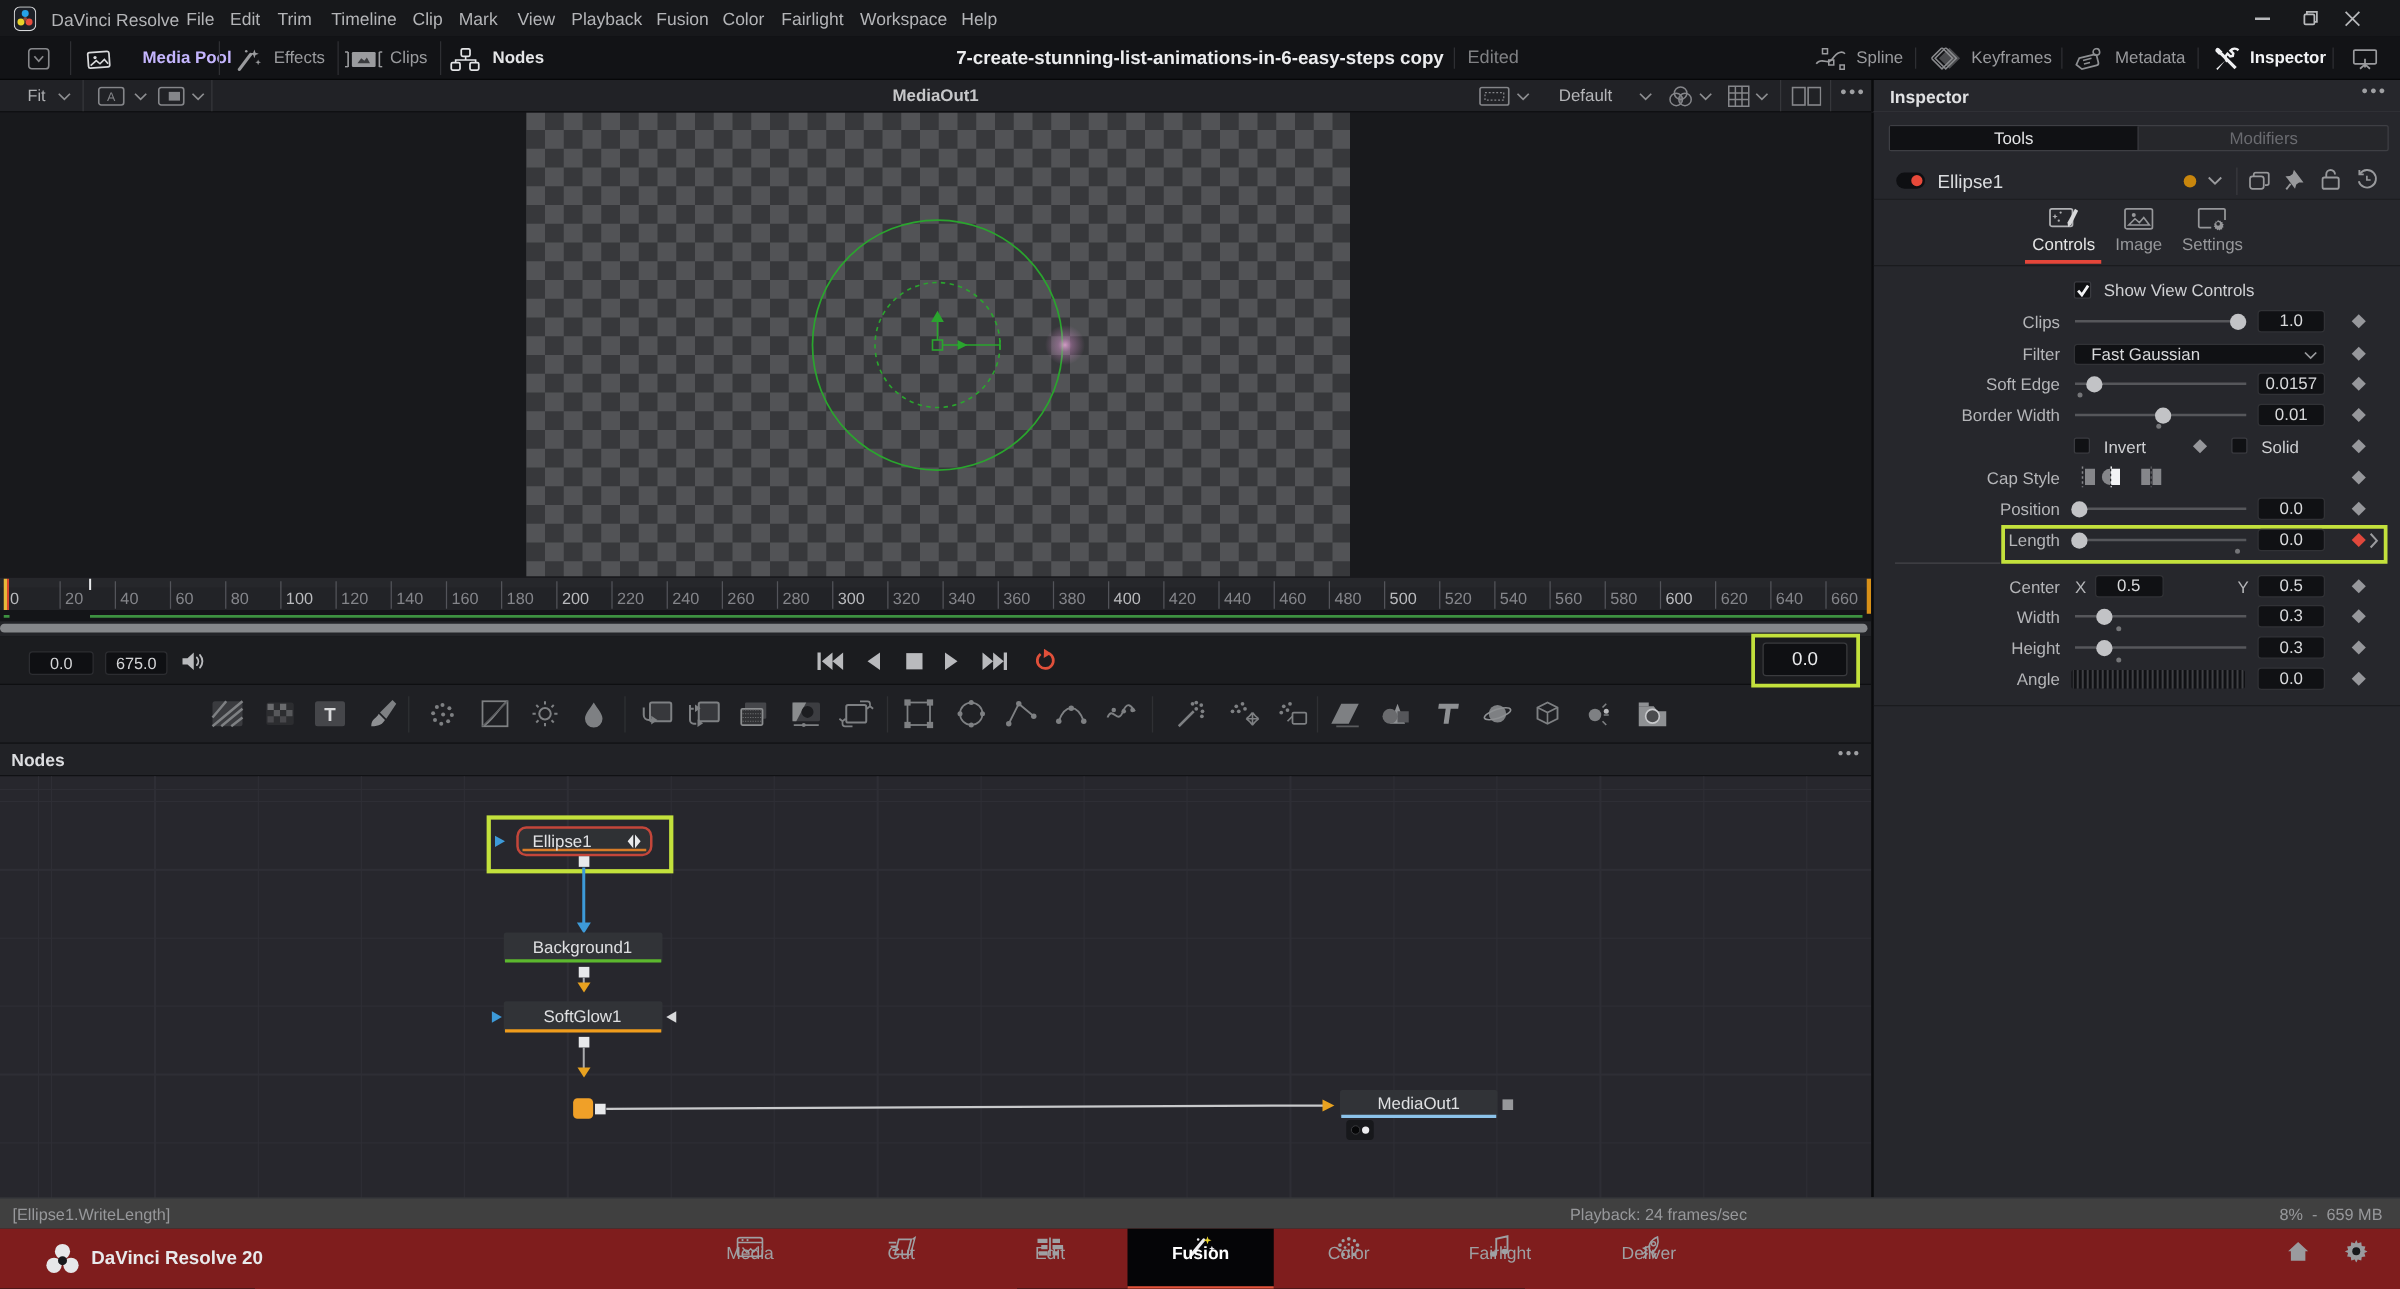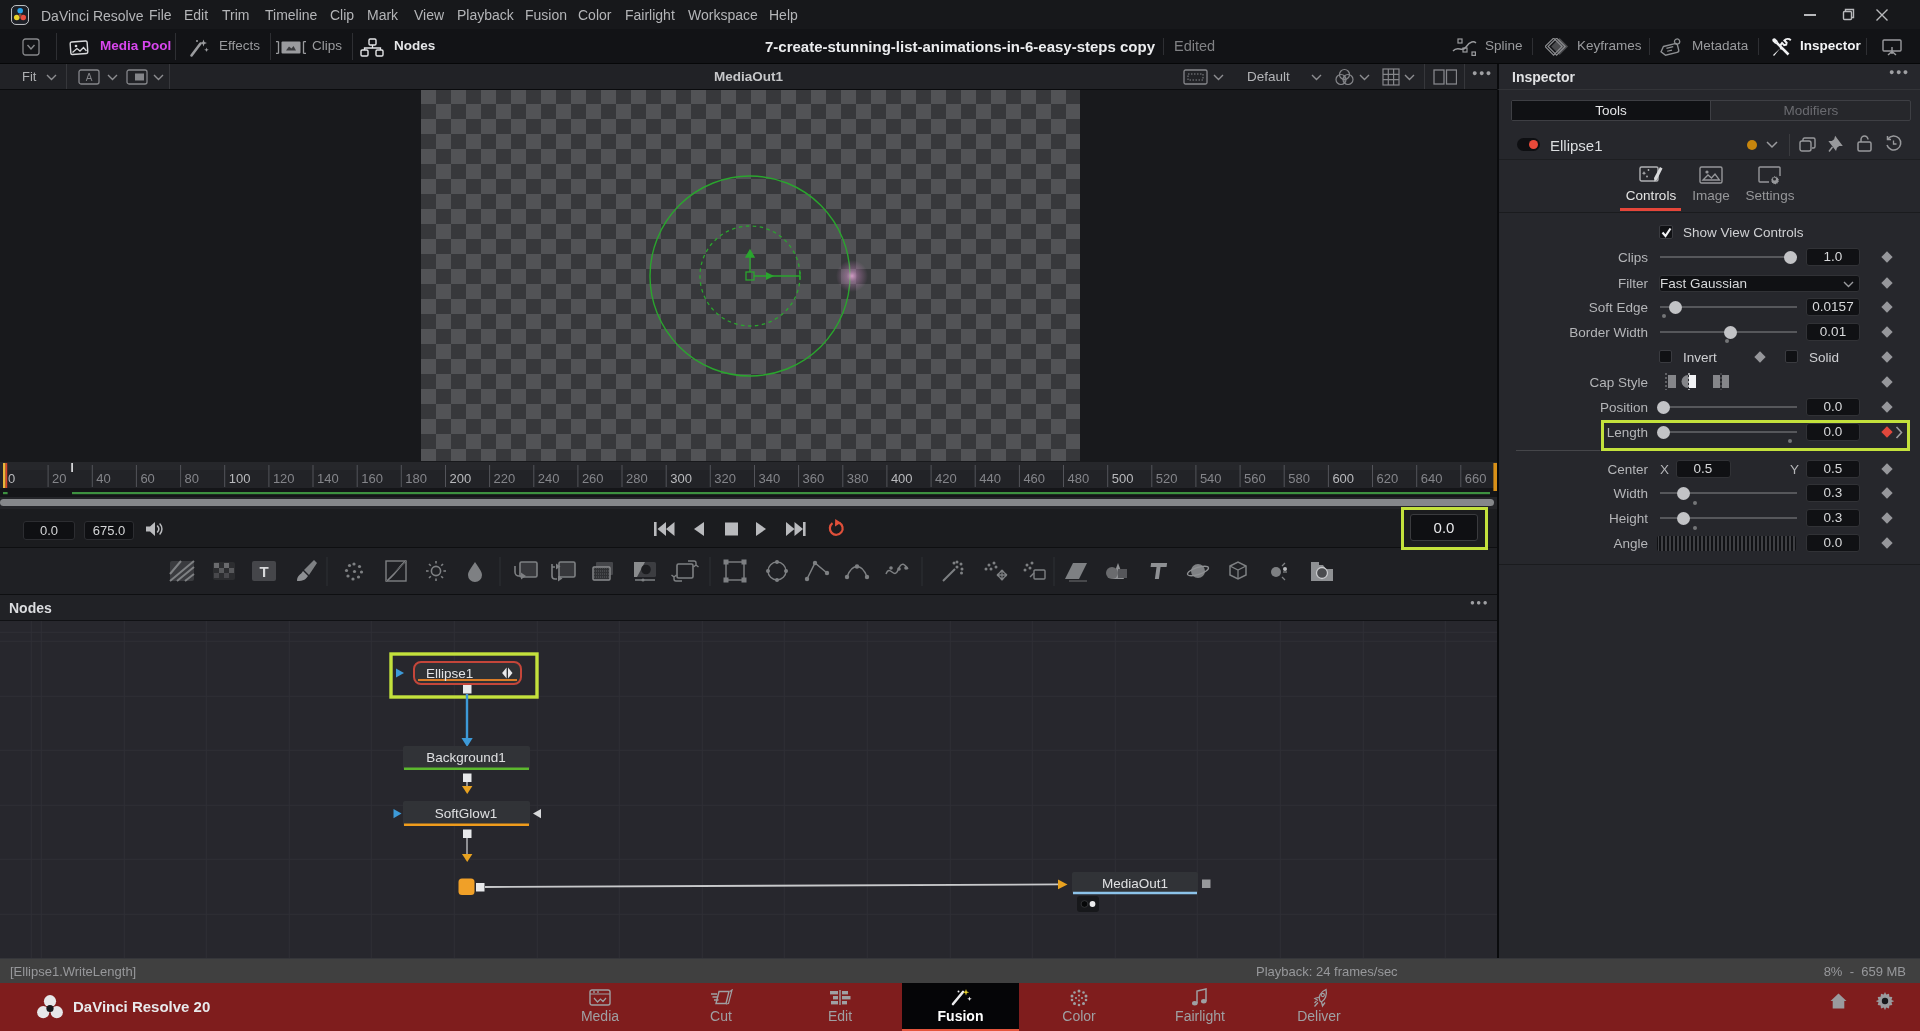--- a/index.html
+++ b/index.html
@@ -52,21 +52,21 @@
   repeating-linear-gradient(to right, #2e2e35 0 1px, transparent 1px 82.6px),
   repeating-linear-gradient(to bottom, #2e2e35 0 1px, transparent 1px 54.6px);
  background-position: 40.8px 19.8px; }
 
 
 #statusrow { left:0; top:958px; width:1920px; height:25px; background:#404040; border-top:1px solid #35363a; color:#97989b; font-size:13px; }
 
 
 #navbar { left:0; top:983px; width:1920px; height:48px; background:#7f1d1d; }
 .navtab { position:absolute; top:0; height:48px; text-align:center; color:#9fa0a3; font-size:14px; }
-.navtab .lbl { position:absolute; bottom:7px; width:100%; }
+.navtab .lbl { position:absolute; bottom:21px; width:100%; }
 
 
 #inspector { left:1497px; top:90px; width:423px; height:868px; background:#26272c; border-left:2px solid #0a0b0d; color:#b6b7ba; font-size:13.5px; }
 .ivbox { position:absolute; height:18px; background:#101114; border:1px solid #313236; border-radius:3px; color:#d8d9db; font-size:13.5px; text-align:center; line-height:16px; }
 .ilabel { position:absolute; width:90px; text-align:right; color:#b4b5b8; }
 .idiamond { position:absolute; width:8px; height:8px; background:#96979b; transform:rotate(45deg); }
 .itrack { position:absolute; height:2px; background:#56575b; }
 .ihandle { position:absolute; width:13px; height:13px; border-radius:50%; background:#c2c3c6; }
 .idot { position:absolute; width:4px; height:4px; border-radius:50%; background:#747578; }
 .icheck { position:absolute; width:14px; height:14px; background:#101114; border:1px solid #3a3b40; border-radius:2px; }
@@ -108,21 +108,21 @@
   <svg class="abs" style="left:22px;top:9px" width="18" height="18" viewBox="0 0 18 18">
     <rect x="1" y="1" width="16" height="16" rx="2.5" fill="none" stroke="#87888b" stroke-width="1.3"></rect>
     <path d="M5.5 7 l3.5 4 3.5 -4" fill="none" stroke="#87888b" stroke-width="1.4"></path>
   </svg>
   <div class="tdiv" style="left:56px"></div>
   <svg class="abs" style="left:68px;top:9px" width="22" height="18" viewBox="0 0 22 18">
     <rect x="2.5" y="3.5" width="17" height="12.5" rx="1.5" fill="none" stroke="#d8d9db" stroke-width="1.4" transform="rotate(-4 11 10)"></rect>
     <circle cx="8" cy="8" r="1.3" fill="#d8d9db"></circle>
     <path d="M4.5 14.5 l4.5-4 3 2.5 3.5-3.5 3 3.5" fill="none" stroke="#d8d9db" stroke-width="1.3"></path>
   </svg>
-  <span class="abs" style="left:100px;top:9px;color:#d946ef;font-weight:bold;font-size:13.5px">Media Pool</span>
+  <span class="abs" style="left:114px;top:9px;color:#c4b5fd;font-weight:bold;font-size:13.5px">Media Pool</span>
   <div class="tdiv" style="left:175px"></div>
   <svg class="abs" style="left:189px;top:9px" width="21" height="20" viewBox="0 0 21 20">
     <path d="M2.5 17.5 L11.5 5.5" stroke="#9a9b9e" stroke-width="2.6" stroke-linecap="round"></path>
     <path d="M14.5 1.5 l0.9 2.6 2.6 0.9 -2.6 0.9 -0.9 2.6 -0.9-2.6 -2.6-0.9 2.6-0.9z" fill="#9a9b9e"></path>
     <path d="M17.5 9.5 l0.6 1.7 1.7 0.6 -1.7 0.6 -0.6 1.7 -0.6-1.7 -1.7-0.6 1.7-0.6z" fill="#9a9b9e"></path>
     <circle cx="8" cy="3" r="1" fill="#9a9b9e"></circle>
   </svg>
   <span class="abs" style="left:219px;top:9px;font-size:13.5px">Effects</span>
   <div class="tdiv" style="left:270px"></div>
   <svg class="abs" style="left:276px;top:12px" width="30" height="13" viewBox="0 0 30 13">
@@ -667,21 +667,21 @@
   <span class="abs" style="left:184px;top:135px;color:#cfd0d3">Show View Controls</span>
 
   <span class="ilabel" style="left:59px;top:160px">Clips</span>
   <div class="itrack" style="left:161px;top:166px;width:137px"></div>
   <div class="ihandle" style="left:285px;top:160.5px"></div>
   <div class="ivbox" style="left:307px;top:158px;width:54px">1.0</div>
   <div class="idiamond" style="left:383.5px;top:163px"></div>
 
   <span class="ilabel" style="left:59px;top:186px">Filter</span>
   <div class="abs" style="left:160px;top:184.5px;width:201px;height:17px;background:#101114;border:1px solid #313236;border-radius:3px;color:#d8d9db;line-height:16px">
-    <span style="margin-left:0">Fast Gaussian</span>
+    <span style="margin-left:13px">Fast Gaussian</span>
     <svg class="abs" style="left:183px;top:5.5px" width="11" height="7" viewBox="0 0 11 7">
         <path d="M1 1 l4.5 4.5 L10 1" fill="none" stroke="#9a9b9e" stroke-width="1.4"></path>
       </svg>
   </div>
   <div class="idiamond" style="left:383.5px;top:189px"></div>
 
   <span class="ilabel" style="left:59px;top:210px">Soft Edge</span>
   <div class="itrack" style="left:161px;top:216px;width:137px"></div>
   <div class="ihandle" style="left:169.5px;top:210.5px"></div>
   <div class="idot" style="left:162.5px;top:224px"></div>

